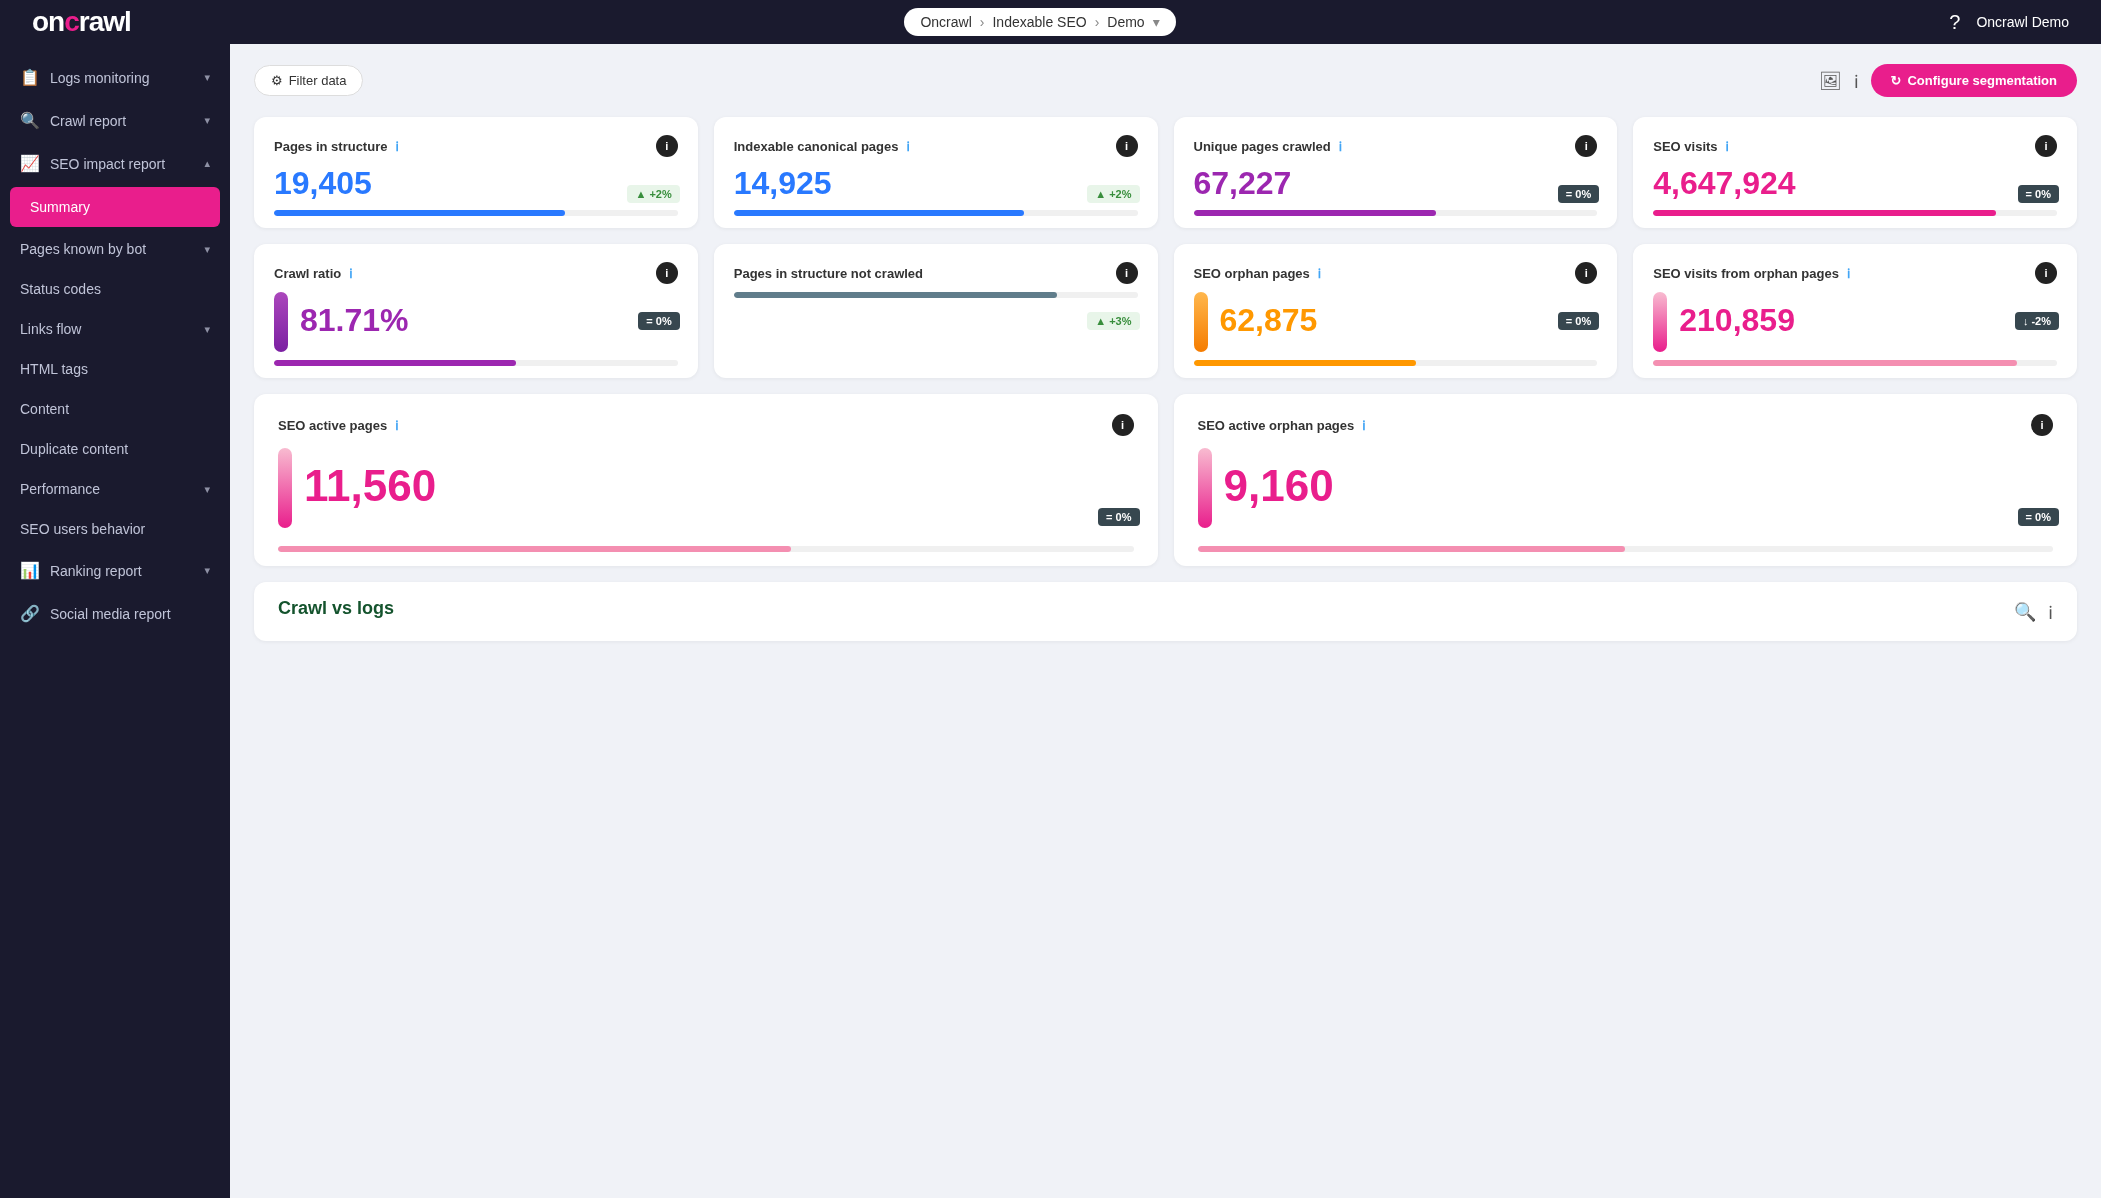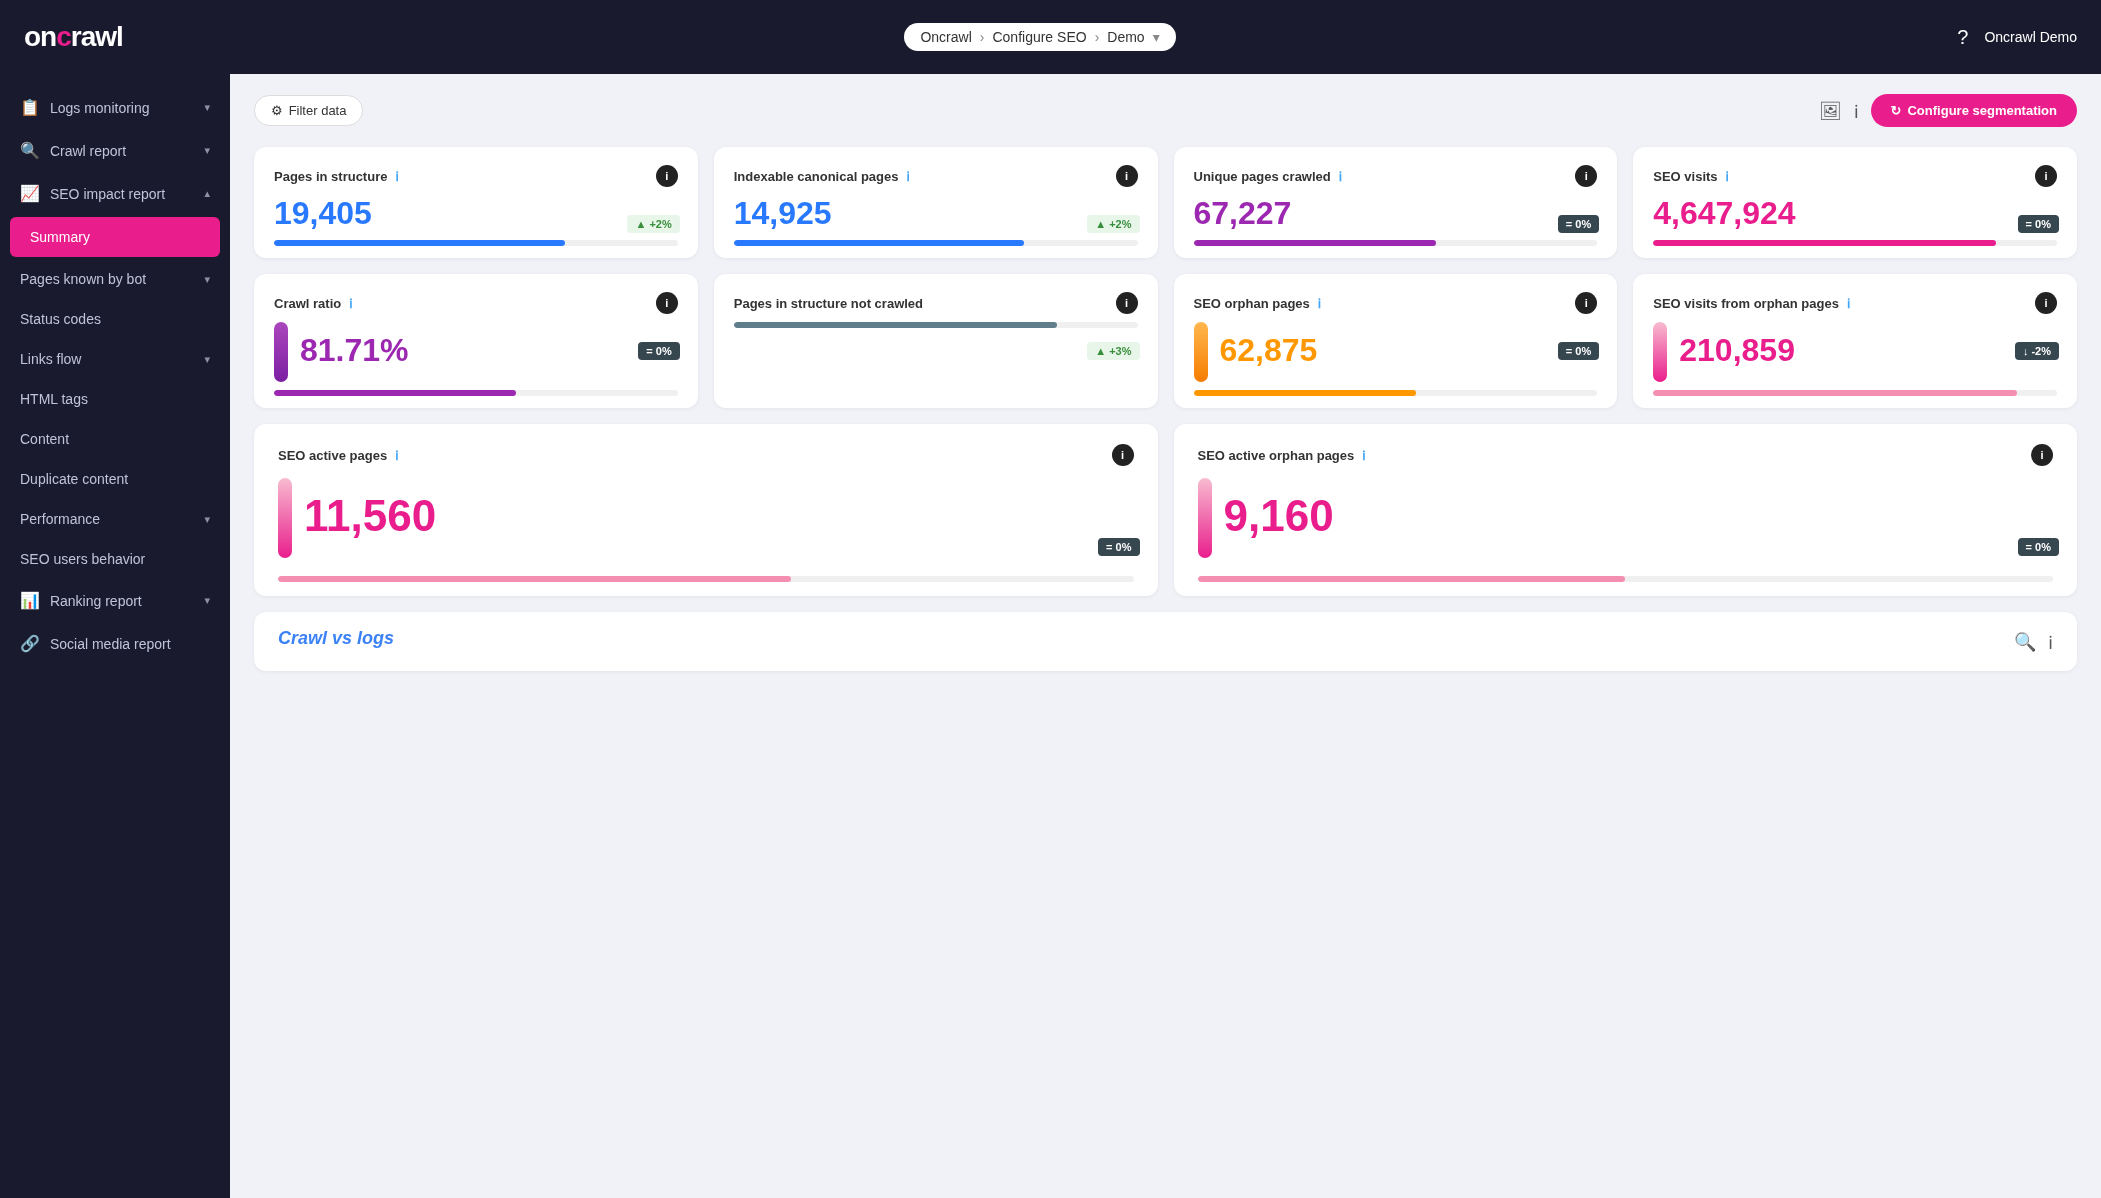--- a/index.html
+++ b/index.html
@@ -4,22 +4,22 @@
   <style>
     * { box-sizing: border-box; margin: 0; padding: 0; }
     body { font-family: -apple-system, BlinkMacSystemFont, 'Segoe UI', sans-serif; background: #f0f2f7; display: flex; flex-direction: column; height: 100vh; overflow: hidden; }
 
     
     .topnav {
       background: #1a1a2e;
       display: flex;
       align-items: center;
       justify-content: space-between;
-      padding: 0 24px;
-      height: 74px;
+      padding: 0 32px;
+      height: 44px;
       flex-shrink: 0;
     }
     .logo {
       font-size: 28px;
       font-weight: 800;
       color: white;
       letter-spacing: -1px;
     }
     .logo span.on { color: white; }
     .logo span.c { color: #e91e8c; }
@@ -191,23 +191,22 @@
     .pb-purple { background: #9c27b0; width: 60%; }
     .pb-pink { background: #e91e8c; width: 85%; }
     .pb-orange { background: #ff9800; width: 55%; }
     .pb-gray { background: #607d8b; width: 80%; }
     .pb-pinklight { background: #f48fb1; width: 90%; }
 
     
     .section-title {
       font-size: 18px;
       font-weight: 700;
-      color: #3b82f6;
+      color: #14532d;
       margin-bottom: 6px;
-      font-style: italic;
     }
 
     .tip-icon { color: #42a5f5; font-size: 13px; }
     .card-large { padding: 20px 24px 14px; }
     .card-value-large { font-size: 44px; }
 
     
     .crawl-ratio-val {
       display: flex;
       align-items: center;
@@ -247,21 +246,21 @@
 </head>
 <body>
 
 <div class="topnav">
   <div class="logo">
     <span class="on">on</span><span class="c">c</span><span class="rawl">rawl</span>
   </div>
   <div class="breadcrumb-pill">
     <span>Oncrawl</span>
     <span class="sep">›</span>
-    <span>Configure SEO</span>
+    <span>Indexable SEO</span>
     <span class="sep">›</span>
     <span>Demo</span>
     <span class="sep">▾</span>
   </div>
   <div class="topnav-right">
     <span class="help-icon">?</span>
     <span>Oncrawl Demo</span>
   </div>
 </div>
 

